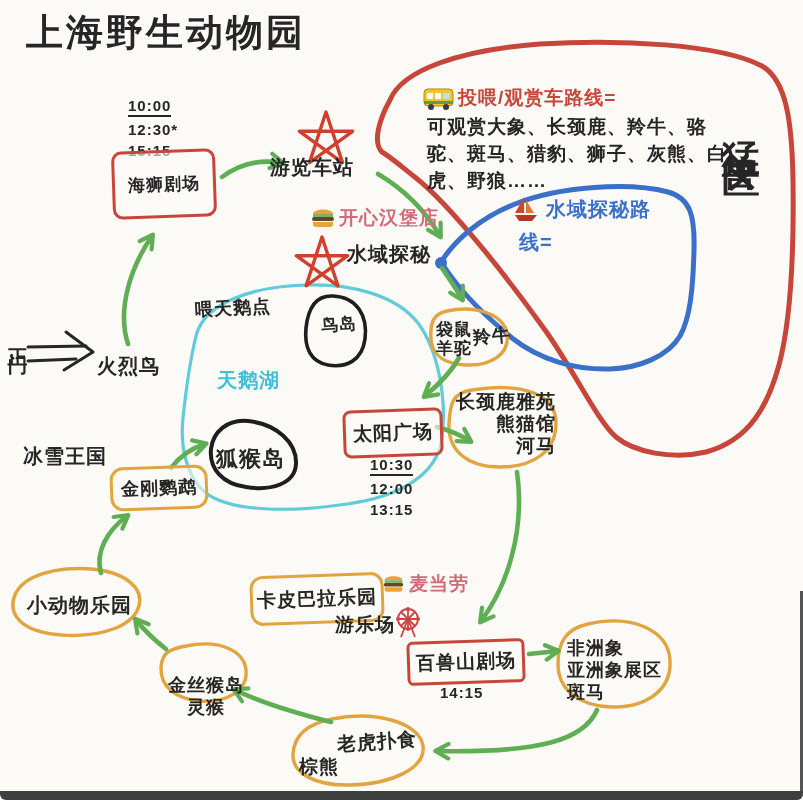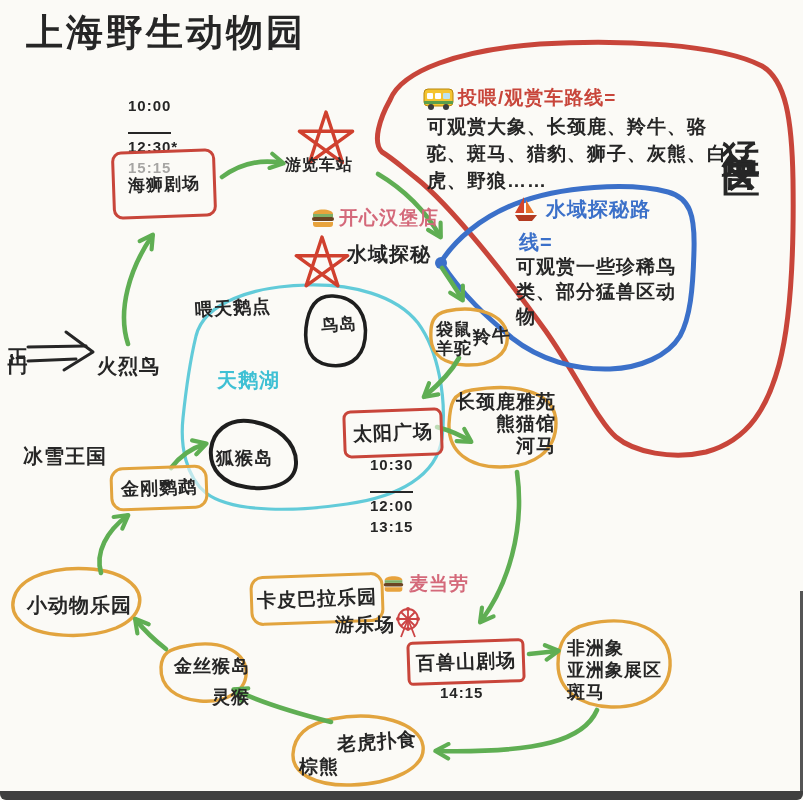--- a/index.html
+++ b/index.html
@@ -12,21 +12,21 @@
   .lbl{position:absolute;z-index:2;white-space:pre-line;line-height:1.15;}
   .hand{font-weight:600;letter-spacing:1px;}
   .box{
     position:absolute;z-index:2;display:flex;align-items:center;justify-content:center;
     background:rgba(251,250,246,.6);
   }
   .redbox{border:3.5px solid #c8453a;border-radius:10px;}
   .orangebox{border:3px solid #e2a43e;border-radius:13px;}
   .times{position:absolute;z-index:2;font-size:15px;font-weight:700;letter-spacing:1px;}
   .times .t{margin-bottom:4px;width:fit-content;}
-  .times .u{border-bottom:2px solid #262626;padding-bottom:18px;}
+  .times .u{border-bottom:2px solid #262626;padding-bottom:1px;}
   .vert{writing-mode:vertical-rl;text-orientation:upright;}
   .icon{position:absolute;z-index:2;}
   .pink{color:#d4697a;}
   .redtxt{color:#c8453a;}
   .bluetxt{color:#3b70c9;text-align:right;}
   .cyantxt{color:#3fc0d4;}
   #bottom-edge{position:absolute;left:0;right:0;bottom:0;height:9px;background:#3f3f3f;z-index:3;border-radius:0 0 6px 6px;}
   #right-edge{position:absolute;right:0;bottom:9px;width:3px;height:200px;background:#555;z-index:3;}
 </style>
 </head>
@@ -102,21 +102,21 @@
 
   <div class="times" style="left:128px;top:97px;">
     <div class="t u">10:00</div>
     <div class="t">12:30*</div>
     <div class="t">15:15</div>
   </div>
   <div class="box redbox" style="left:112px;top:150px;width:98px;height:62px;transform:rotate(-2deg);">
     <span class="hand" style="font-size:17px;">海狮剧场</span>
   </div>
 
-  <div class="lbl hand" style="left:285px;top:156px;font-size:16px;">游览车站</div>
+  <div class="lbl hand" style="left:270px;top:156px;font-size:20px;">游览车站</div>
 
   <svg class="icon" style="left:310px;top:204px;" width="26" height="24" viewBox="0 0 26 24">
     <path d="M3,10 C3,4 23,4 23,10 Z" fill="#e8a33d"></path>
       <rect x="3" y="10" width="20" height="3" fill="#7fb069"></rect>
     <rect x="2" y="13" width="22" height="4" rx="2" fill="#6b4423"></rect>
       <path d="M3,18 h20 v2 a3,3 0 0 1 -3,3 h-14 a3,3 0 0 1 -3,-3 Z" fill="#e8a33d"></path>
   </svg>
   <div class="lbl hand pink" style="left:339px;top:207px;font-size:19px;">开心汉堡店</div>
 
   <div class="lbl hand" style="left:347px;top:243px;font-size:20px;">水域探秘</div>
@@ -135,40 +135,37 @@
 驼、斑马、猎豹、狮子、灰熊、白
 虎、野狼……</div>
 
   <svg class="icon" style="left:513px;top:195px;" width="26" height="28" viewBox="0 0 26 28">
     <path d="M11,2 L11,18 L2,18 Z" fill="#d4452a"></path>
       <path d="M13,5 L21,18 L13,18 Z" fill="#e8742c"></path>
     <path d="M2,20 L24,20 L19,26 L6,26 Z" fill="#b33a20"></path>
   </svg>
   <div class="lbl hand bluetxt" style="left:546px;top:198px;font-size:20px;font-weight:800;">水域探秘路</div>
   <div class="lbl hand bluetxt" style="left:519px;top:231px;font-size:20px;font-weight:800;">线=</div>
-  <div class="lbl hand" style="left:516px;top:254px;font-size:19px;line-height:25px;">可观赏一些珍稀鸟
-类、部分猛兽区动
-物</div>
 
   <div class="lbl hand vert" style="left:718px;top:112px;font-size:38px;font-weight:800;letter-spacing:10px;">猛兽区</div>
 
   <div class="lbl hand" style="left:195px;top:298px;font-size:18px;transform:rotate(-3deg);">喂天鹅点</div>
   <div class="lbl hand cyantxt" style="left:217px;top:369px;font-size:20px;">天鹅湖</div>
   <div class="lbl hand" style="left:321px;top:315px;font-size:17px;transform:rotate(-4deg);">鸟岛</div>
-  <div class="lbl hand" style="left:216px;top:448px;font-size:18px;">狐猴岛</div>
+  <div class="lbl hand" style="left:216px;top:448px;font-size:22px;font-family:Liberation Mono, monospace;">狐猴岛</div>
 
   <div class="lbl hand vert" style="left:6px;top:333px;font-size:20px;letter-spacing:4px;">正门</div>
   <div class="lbl hand" style="left:97px;top:355px;font-size:20px;">火烈鸟</div>
   <div class="lbl hand" style="left:23px;top:445px;font-size:20px;">冰雪王国</div>
   <div class="box orangebox" style="left:110px;top:466px;width:92px;height:38px;transform:rotate(-2deg);">
     <span class="hand" style="font-size:18px;">金刚鹦鹉</span>
   </div>
 
   <div class="lbl hand" style="left:27px;top:594px;font-size:20px;">小动物乐园</div>
-  <div class="lbl hand" style="left:162px;top:651px;font-size:18px;width:88px;text-align:right;line-height:31px;">金丝猴岛
+  <div class="lbl hand" style="left:162px;top:674px;font-size:18px;width:88px;text-align:center;line-height:22px;">金丝猴岛
 灵猴</div>
 
   <div class="box orangebox" style="left:250px;top:574px;width:128px;height:44px;transform:rotate(-2deg);">
     <span class="hand" style="font-size:19px;">卡皮巴拉乐园</span>
   </div>
   <svg class="icon" style="left:382px;top:571px;" width="23" height="22" viewBox="0 0 26 24">
     <path d="M3,10 C3,4 23,4 23,10 Z" fill="#e8a33d"></path>
       <rect x="3" y="10" width="20" height="3" fill="#7fb069"></rect>
     <rect x="2" y="13" width="22" height="4" rx="2" fill="#6b4423"></rect>
       <path d="M3,18 h20 v2 a3,3 0 0 1 -3,3 h-14 a3,3 0 0 1 -3,-3 Z" fill="#e8a33d"></path>

